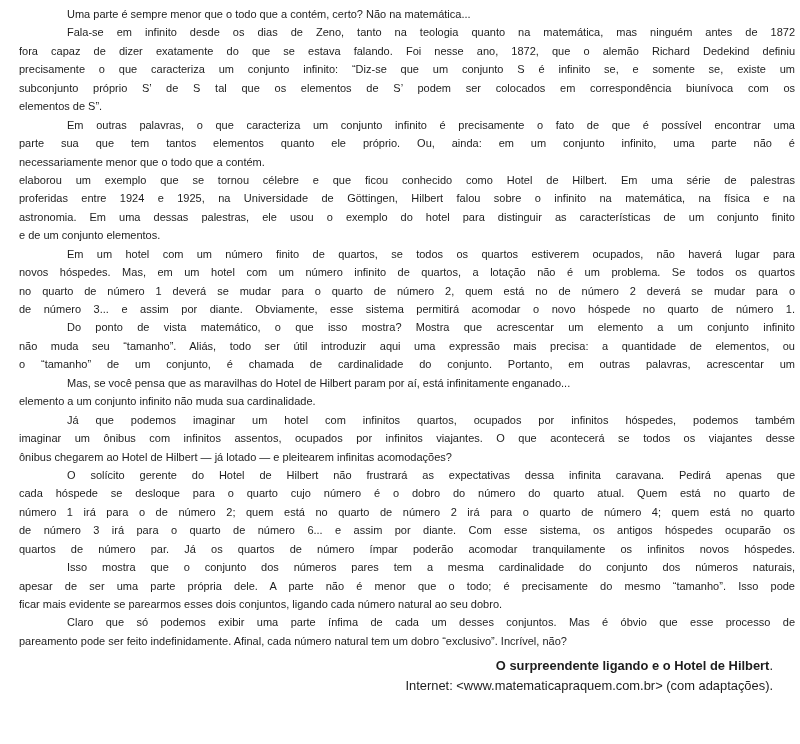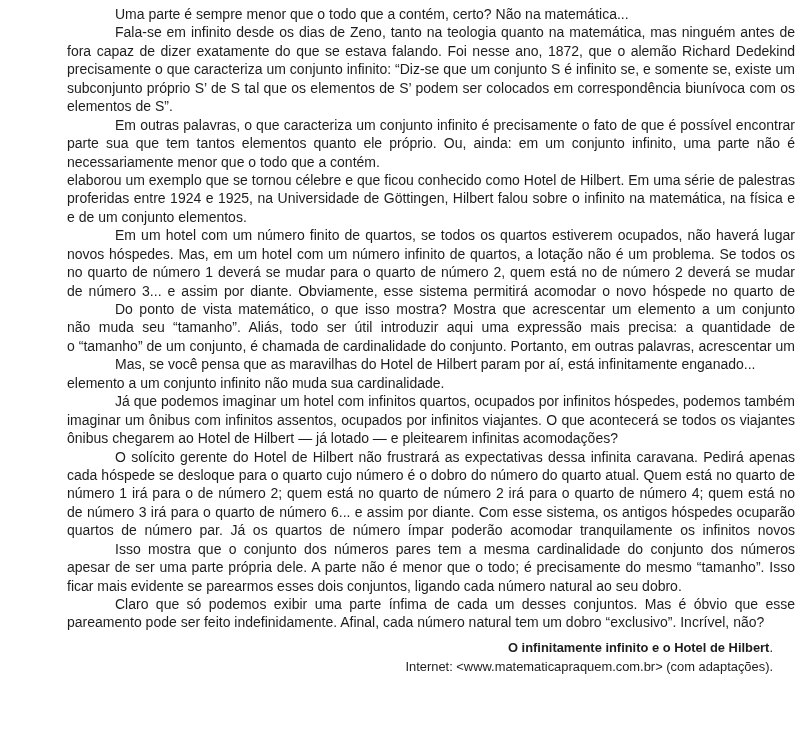--- a/index.html
+++ b/index.html
@@ -13,28 +13,27 @@
   }
   .doc {
     position: absolute;
     left: 19px;
     top: 5px;
     width: 776px;
     color: #1d1d1d;
   }
   .line {
     position: relative;
-    font-size: 14px;
+    font-size: 11px;
     line-height: 18.45px;
     height: 18.45px;
     text-align: justify;
     text-align-last: justify;
     overflow: hidden;
     white-space: normal;
-    margin-left: 48px;
   }
   .line.left {
     text-align-last: left;
   }
   .line.indent {
     text-indent: 48px;
   }
   .source {
     margin-top: 6px;
     padding-right: 22px;
@@ -56,20 +55,21 @@
       <div class="line indent"><span>Fala-se em infinito desde os dias de Zeno, tanto na teologia quanto na matemática, mas ninguém antes de 1872</span></div>
       <div class="line"><span>fora capaz de dizer exatamente do que se estava falando. Foi nesse ano, 1872, que o alemão Richard Dedekind definiu</span></div>
       <div class="line"><span>precisamente o que caracteriza um conjunto infinito: “Diz-se que um conjunto S é infinito se, e somente se, existe um</span></div>
       <div class="line"><span>subconjunto próprio S’ de S tal que os elementos de S’ podem ser colocados em correspondência biunívoca com os</span></div>
       <div class="line left"><span>elementos de S”.</span></div>
       <div class="line indent"><span>Em outras palavras, o que caracteriza um conjunto infinito é precisamente o fato de que é possível encontrar uma</span></div>
       <div class="line"><span>parte sua que tem tantos elementos quanto ele próprio. Ou, ainda: em um conjunto infinito, uma parte não é</span></div>
       <div class="line left"><span>necessariamente menor que o todo que a contém.</span></div>
       <div class="line"><span>elaborou um exemplo que se tornou célebre e que ficou conhecido como Hotel de Hilbert. Em uma série de palestras</span></div>
       <div class="line"><span>proferidas entre 1924 e 1925, na Universidade de Göttingen, Hilbert falou sobre o infinito na matemática, na física e na</span></div>
+      <div class="line"><span>astronomia. Em uma dessas palestras, ele usou o exemplo do hotel para distinguir as características de um conjunto finito</span></div>
       <div class="line left"><span>e de um conjunto elementos.</span></div>
       <div class="line indent"><span>Em um hotel com um número finito de quartos, se todos os quartos estiverem ocupados, não haverá lugar para</span></div>
       <div class="line"><span>novos hóspedes. Mas, em um hotel com um número infinito de quartos, a lotação não é um problema. Se todos os quartos</span></div>
       <div class="line"><span>no quarto de número 1 deverá se mudar para o quarto de número 2, quem está no de número 2 deverá se mudar para o</span></div>
       <div class="line"><span>de número 3... e assim por diante. Obviamente, esse sistema permitirá acomodar o novo hóspede no quarto de número 1.</span></div>
       <div class="line indent"><span>Do ponto de vista matemático, o que isso mostra? Mostra que acrescentar um elemento a um conjunto infinito</span></div>
       <div class="line"><span>não muda seu “tamanho”. Aliás, todo ser útil introduzir aqui uma expressão mais precisa: a quantidade de elementos, ou</span></div>
       <div class="line"><span>o “tamanho” de um conjunto, é chamada de cardinalidade do conjunto. Portanto, em outras palavras, acrescentar um</span></div>
       <div class="line indent left"><span>Mas, se você pensa que as maravilhas do Hotel de Hilbert param por aí, está infinitamente enganado...</span></div>
       <div class="line left"><span>elemento a um conjunto infinito não muda sua cardinalidade.</span></div>
@@ -81,16 +81,16 @@
       <div class="line"><span>número 1 irá para o de número 2; quem está no quarto de número 2 irá para o quarto de número 4; quem está no quarto</span></div>
       <div class="line"><span>de número 3 irá para o quarto de número 6... e assim por diante. Com esse sistema, os antigos hóspedes ocuparão os</span></div>
       <div class="line"><span>quartos de número par. Já os quartos de número ímpar poderão acomodar tranquilamente os infinitos novos hóspedes.</span></div>
       <div class="line indent"><span>Isso mostra que o conjunto dos números pares tem a mesma cardinalidade do conjunto dos números naturais,</span></div>
       <div class="line"><span>apesar de ser uma parte própria dele. A parte não é menor que o todo; é precisamente do mesmo “tamanho”. Isso pode</span></div>
       <div class="line left"><span>ficar mais evidente se parearmos esses dois conjuntos, ligando cada número natural ao seu dobro.</span></div>
       <div class="line indent"><span>Claro que só podemos exibir uma parte ínfima de cada um desses conjuntos. Mas é óbvio que esse processo de</span></div>
       <div class="line left"><span>pareamento pode ser feito indefinidamente. Afinal, cada número natural tem um dobro “exclusivo”. Incrível, não?</span></div>
     </div>
   <div class="source">
-    <div><span class="title">O infinitamente infinito e o Hotel de Hilbert</span><span>.</span></div>
+    <div><span class="title">O surpreendente ligando e o Hotel de Hilbert</span><span>.</span></div>
     <div>Internet: &lt;www.matematicapraquem.com.br&gt; (com adaptações).</div>
   </div>
 </div>
 
 </body></html>

